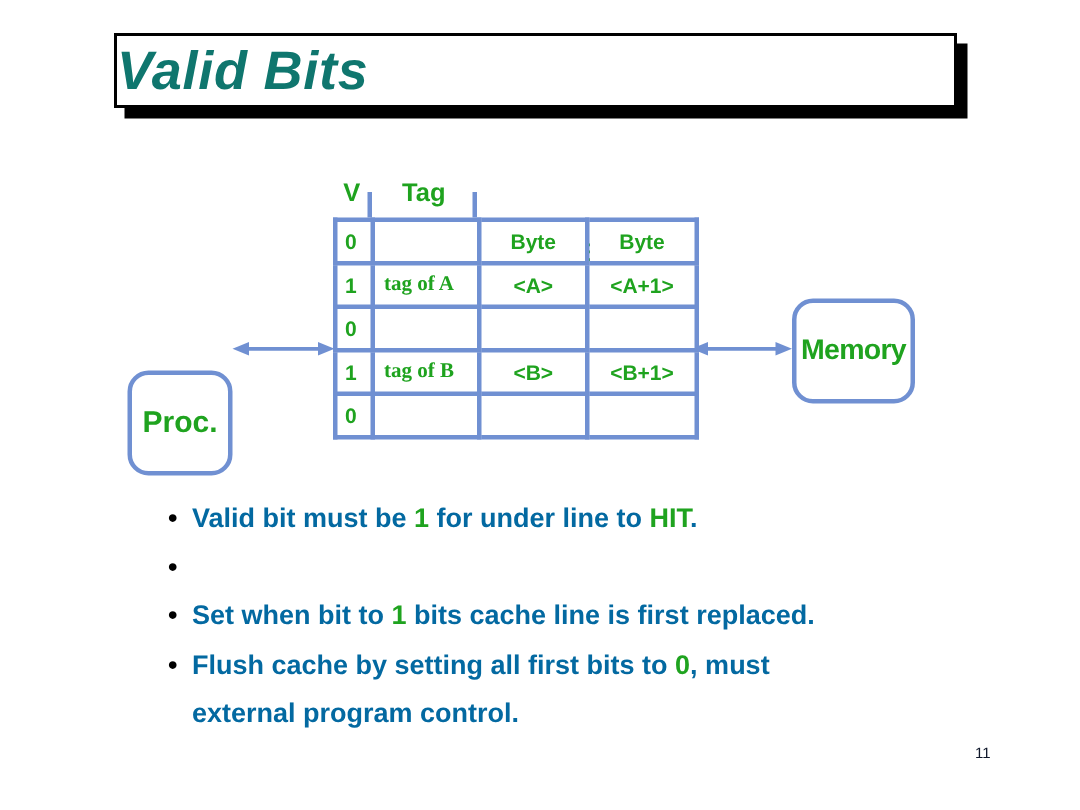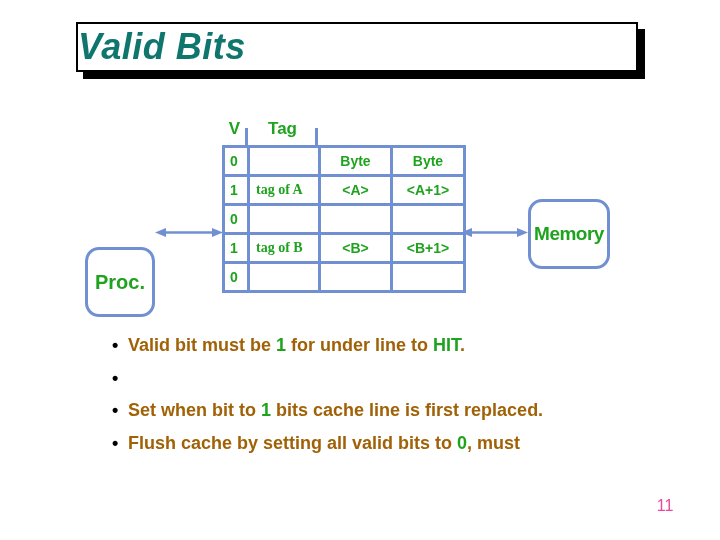--- a/index.html
+++ b/index.html
@@ -116,31 +116,30 @@
   .bullet-line {
     display: flex;
     align-items: baseline;
     line-height: 32.6px;
     font-size: 18px;
     font-weight: bold;
     color: #000000;
     white-space: pre-wrap;
   }
   .dot { width: 16px; flex: none; }
-  .seg-black { color: #a16207; text-align: right; }
+  .seg-black { color: #0369a1; text-align: right; }
   .seg-green { color: #1FA31F; }
 
   
   .page-number {
     position: absolute;
     left: 650px; top: 497px;
     width: 30px;
-    text-align: center;
-    font-size: 16px;
-    color: #ec4899;
+    font-size: 10px;
+    color: #0f172a;
   }
 </style>
 </head>
 <body>
 
 <div class="slide">
 
   <div class="title-box">
     <div class="title">Valid Bits</div>
   </div>
@@ -210,18 +209,19 @@
           <td class="col2"></td>
           <td class="col3"></td>
         </tr>
       </tbody>
   </table>
 
   <div class="bullets" id="bullets">
       <div class="bullet-line"><span class="dot">•</span><span><span class="seg-black">Valid bit must be </span><span class="seg-green">1</span><span class="seg-black"> for under line to </span><span class="seg-green">HIT</span><span class="seg-black">.</span></span></div>
       <div class="bullet-line"><span class="dot">•</span></div>
       <div class="bullet-line"><span class="dot">•</span><span><span class="seg-black">Set when bit to </span><span class="seg-green">1</span><span class="seg-black"> bits cache line is first replaced.</span></span></div>
-      <div class="bullet-line"><span class="dot">•</span><span><span class="seg-black">Flush cache by setting all valid bits to </span><span class="seg-green">0</span><span class="seg-black">, must</span></span></div>
+      <div class="bullet-line"><span class="dot">•</span><span><span class="seg-black">Flush cache by setting all first bits to </span><span class="seg-green">0</span><span class="seg-black">, must</span></span></div>
+      <div class="bullet-line"><span class="dot"></span><span><span class="seg-black">external program control.</span></span></div>
     </div>
 
   <div class="page-number">11</div>
 
 </div>
 
 </body></html>

